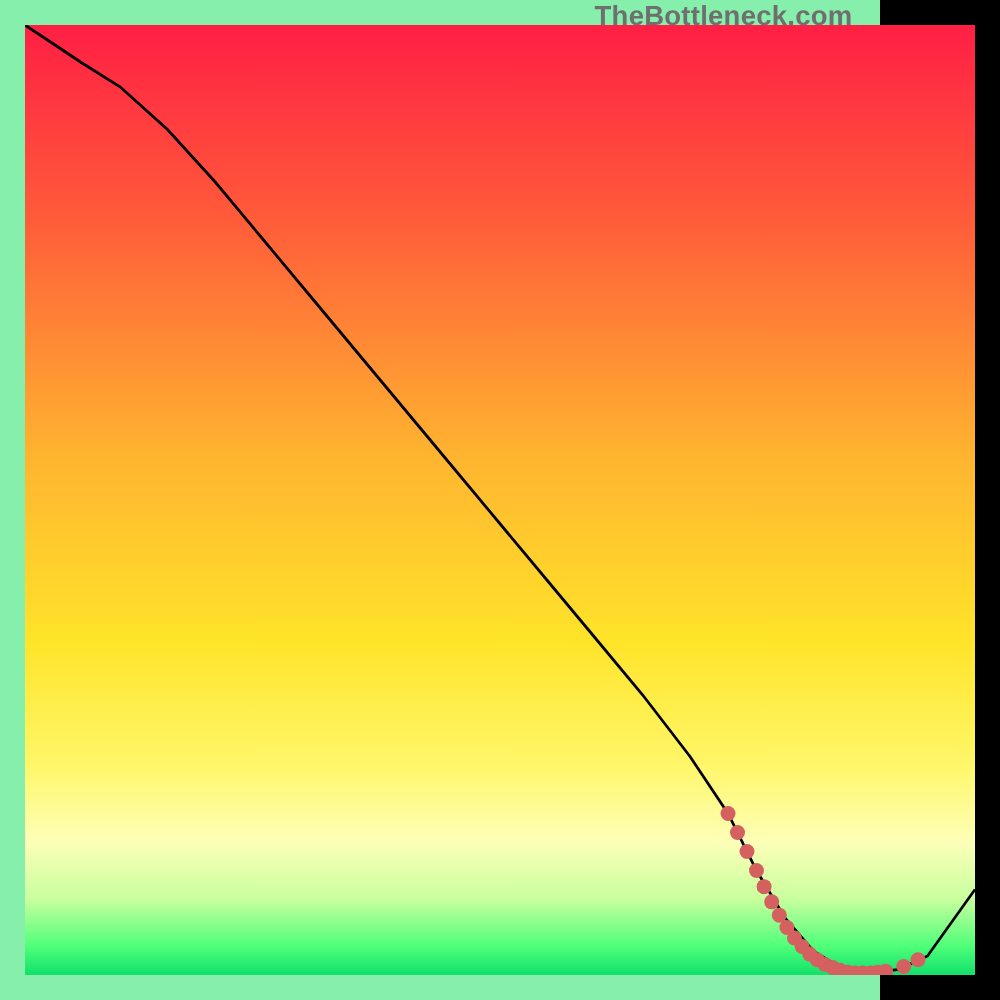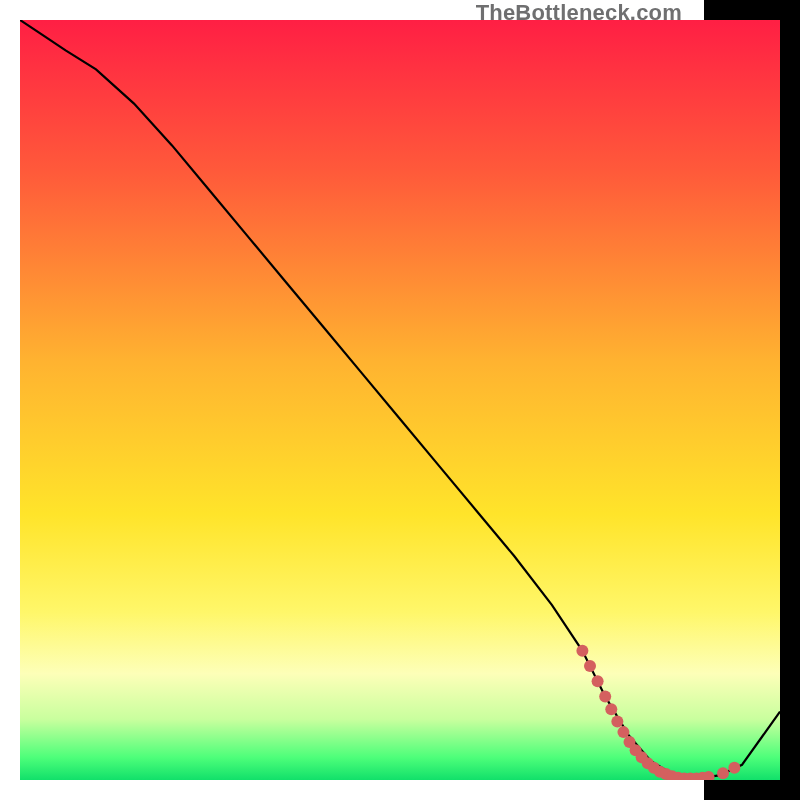--- a/index.html
+++ b/index.html
@@ -8,21 +8,21 @@
     width: 800px;
     height: 800px;
     background: #000;
     overflow: hidden;
     font-family: Arial, Helvetica, sans-serif;
   }
   .frame {
     position: relative;
     width: 704px;
     height: 800px;
-    background: #ffffff;
+    background: #86efac;
   }
   .plot {
     position: absolute;
     left: 20px;
     top: 20px;
     width: 760px;
     height: 760px;
   }
   .watermark {
     position: absolute;

